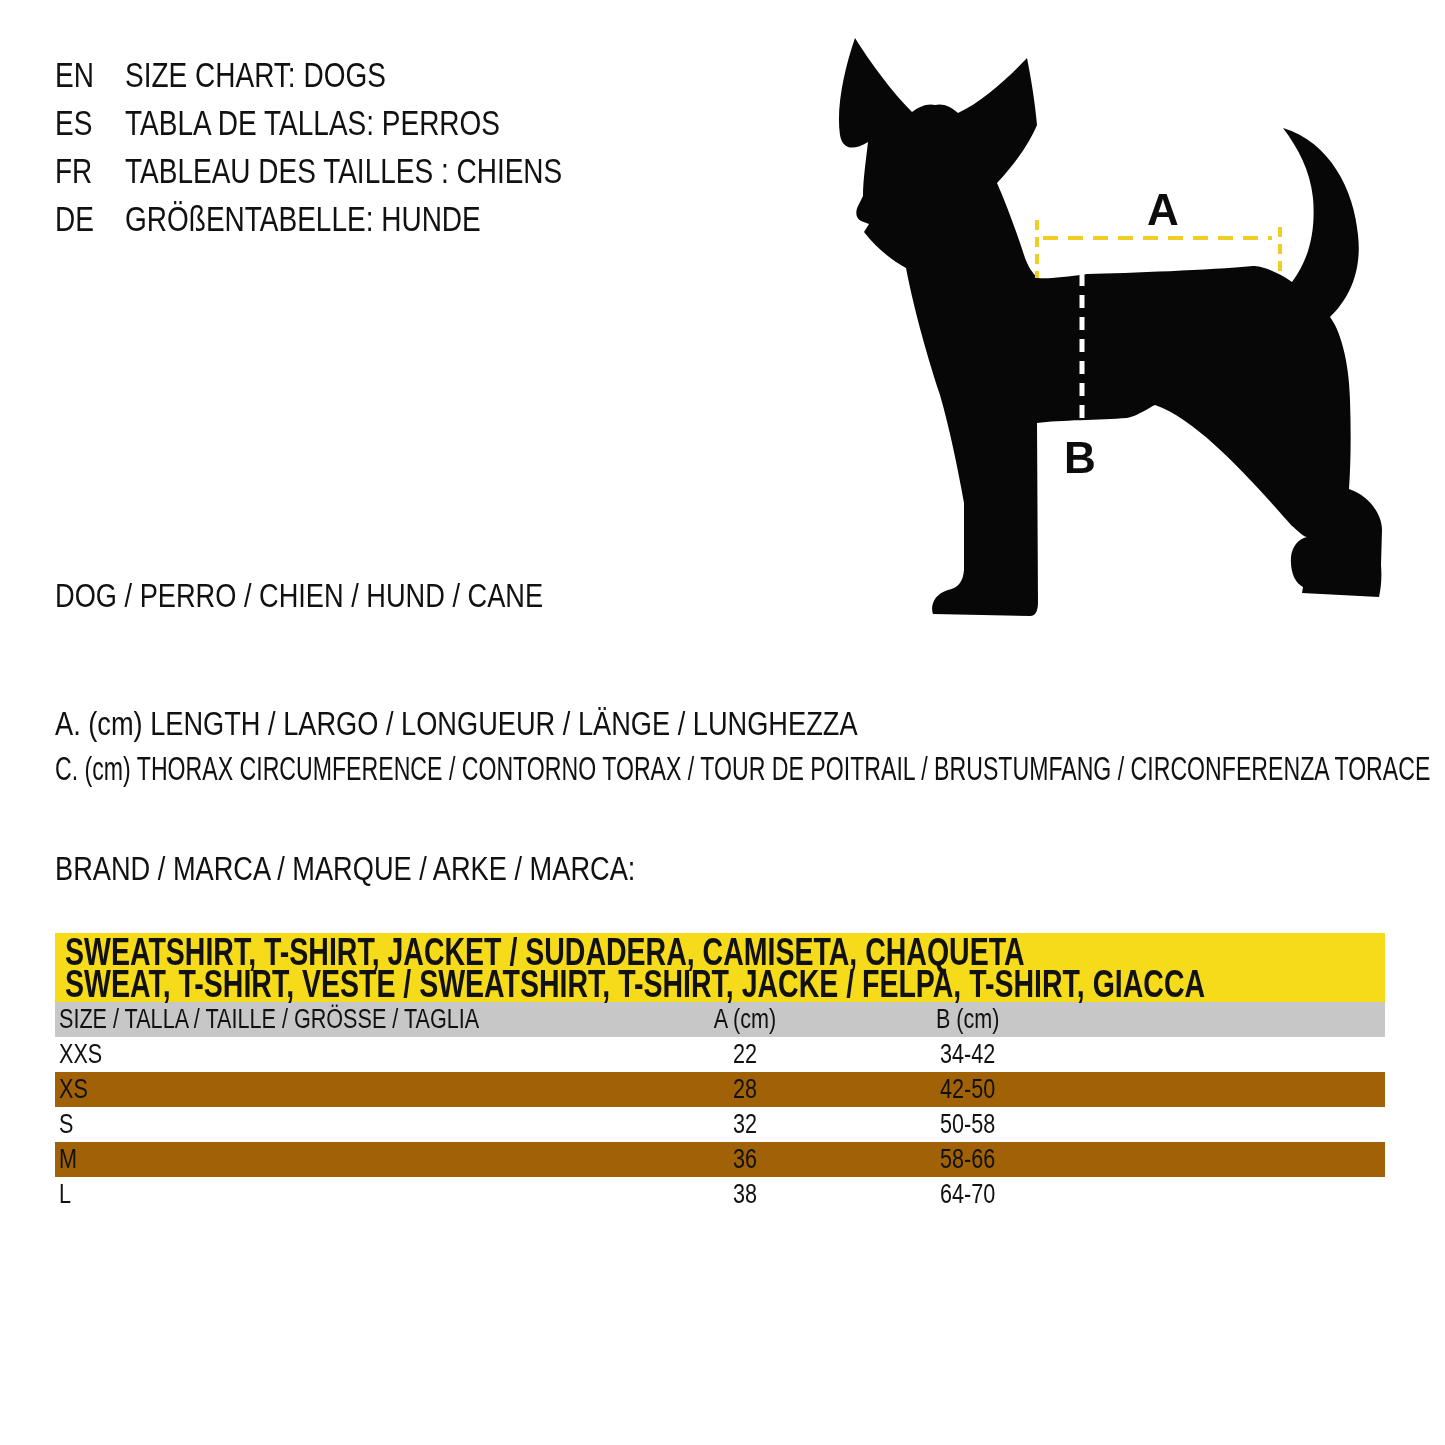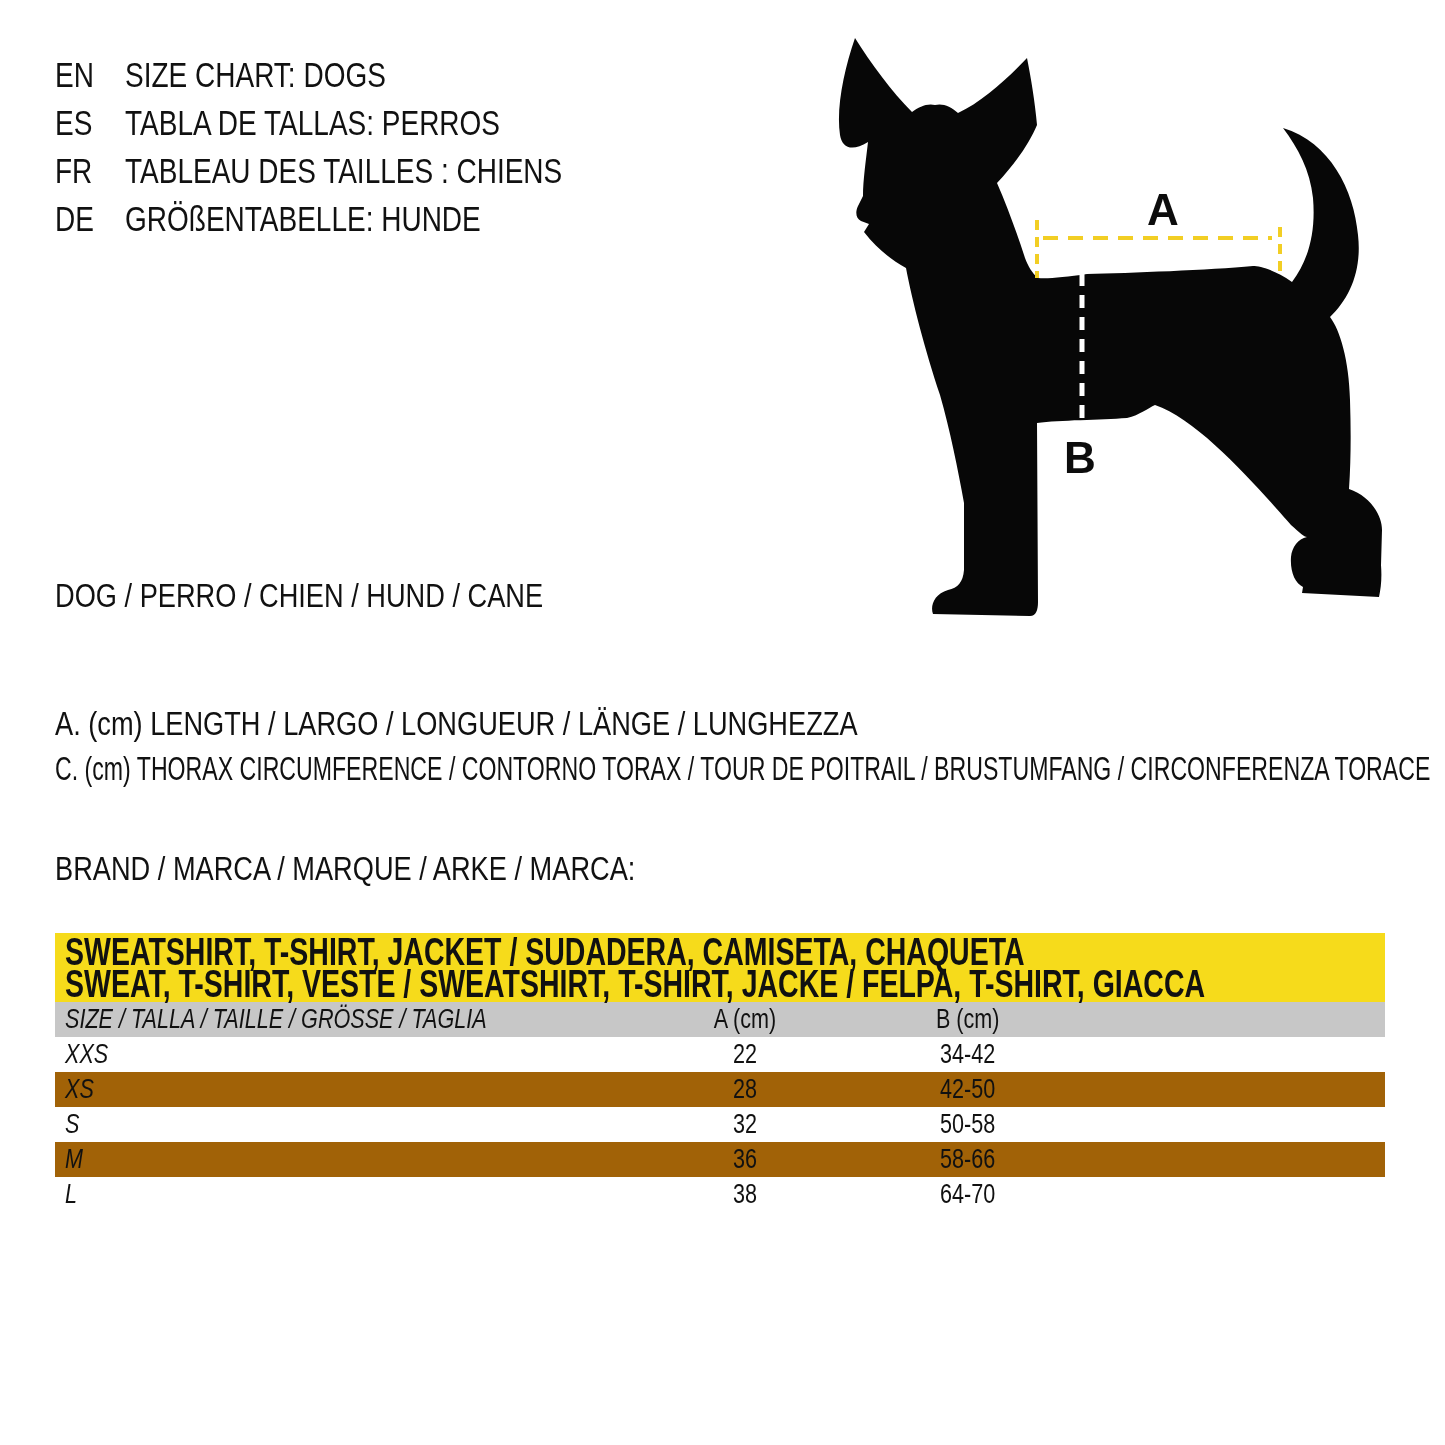--- a/index.html
+++ b/index.html
@@ -29,21 +29,21 @@
   .legend-c{top:751px;}
   .brand-line{top:834px;margin-top:17px;}
 
   
   .size-table{position:absolute;left:55px;top:933px;width:1330px;}
   .band{background:#F6DB1B;padding:3px 0 2px 10px;}
   .band div{font-size:38px;line-height:32px;font-weight:bold;}
   .t-head{background:#C7C7C7;}
   .t-row,.t-head{display:grid;grid-template-columns:560px 260px 186px 1fr;
                  height:35px;align-items:center;font-size:27px;}
-  .c-size{padding-left:10px;text-align:left;font-style:italic;}
+  .c-size{padding-left:4px;text-align:left;}
   .c-a,.c-b{text-align:center;}
   .t-row.alt{background:#a16207;}
 </style>
 </head>
 <body>
 
 <div class="lang-block">
   <div class="lang-row">
     <span class="sqz">EN</span>
     <span class="sqz">SIZE CHART: DOGS</span>

